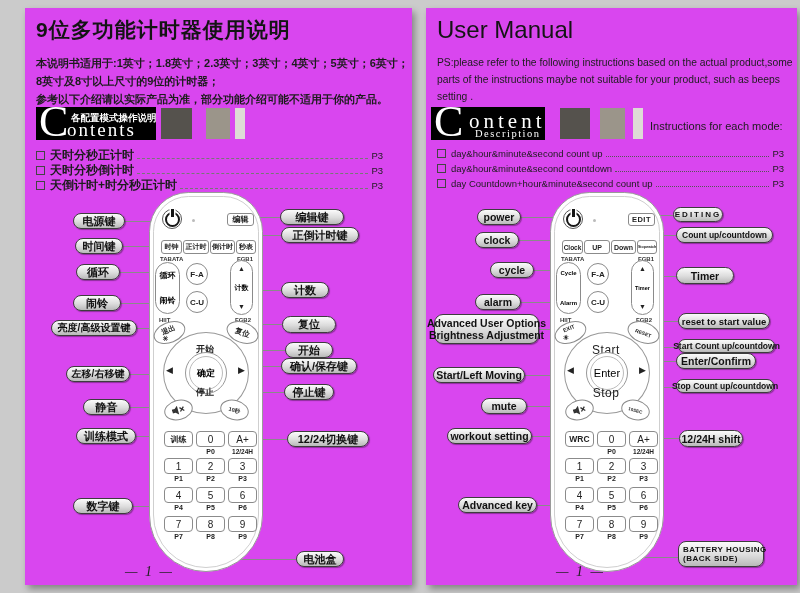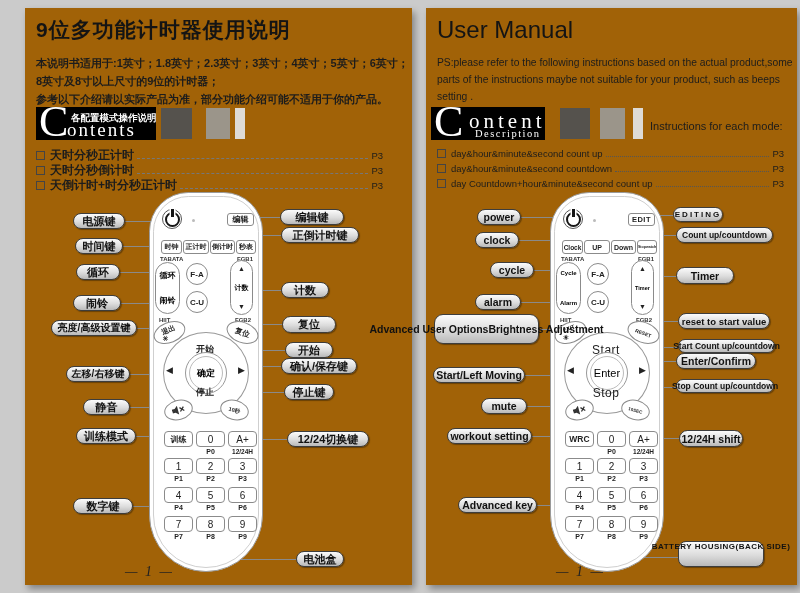--- a/index.html
+++ b/index.html
@@ -1,17 +1,17 @@
 <!DOCTYPE html>
 <html><head>
 <meta charset="utf-8">
 <style>
   html,body{margin:0;padding:0;background:#c9c9c9;font-family:"Liberation Sans",sans-serif;}
   #canvas{position:relative;width:800px;height:593px;background:#cbcbcb;overflow:hidden;}
-  .sheet{position:absolute;top:8px;height:577px;background:#a16207;box-shadow:3px 4px 7px rgba(0,0,0,.35);}
+  .sheet{position:absolute;top:8px;height:577px;background:#d946ef;box-shadow:3px 4px 7px rgba(0,0,0,.35);}
   #page1{left:25px;width:387px;}
   #page2{left:426px;width:371px;}
 
   .title{position:absolute;left:11px;top:8px;margin:0;color:#141414;}
   #page1 .title{font-size:21px;font-weight:bold;letter-spacing:1px;}
   #page2 .title{font-size:24px;font-weight:400;}
   .intro{position:absolute;left:11px;top:46px;color:#1c1c1c;}
   #page1 .intro{font-size:11px;font-weight:bold;line-height:18px;}
   #page2 .intro{font-size:10.3px;line-height:17px;}
 
@@ -43,21 +43,21 @@
   #page1 .leader{border-bottom:1px dashed #777;}
   #page2 .leader{border-bottom:1px dotted #555;}
   .toc-page{font-size:9.5px;color:#1c1c1c;}
 
   
   .callout{position:absolute;height:16px;border:1.4px solid #3d3d3d;border-radius:9px;
     background:linear-gradient(180deg,#fbfbfb,#dcdcdc 55%,#b9b9b9);
     display:flex;align-items:center;justify-content:center;box-sizing:border-box;
     font-weight:bold;font-size:11px;color:#111;white-space:nowrap;padding:0 4px;
     box-shadow:1px 1px 1px rgba(0,0,0,.35);z-index:5;}
-  .callout.two{flex-direction:row;line-height:1.15;font-size:9.5px;justify-content:center;}
+  .callout.two{flex-direction:column;line-height:1.15;font-size:9.5px;justify-content:center;}
   #page2 .callout{font-size:10.5px;}
   #page2 .callout.small{font-size:8.5px;}
   #page2 .callout.caps{font-size:8px;letter-spacing:2px;}
   #page2 .callout.batt{font-size:8px;letter-spacing:.5px;align-items:flex-start;border-radius:8px;}
 
   
   .ln{position:absolute;height:1px;background:#8a8a8a;z-index:1;}
   .lnv{position:absolute;width:1px;background:#8a8a8a;z-index:1;}
 
   

